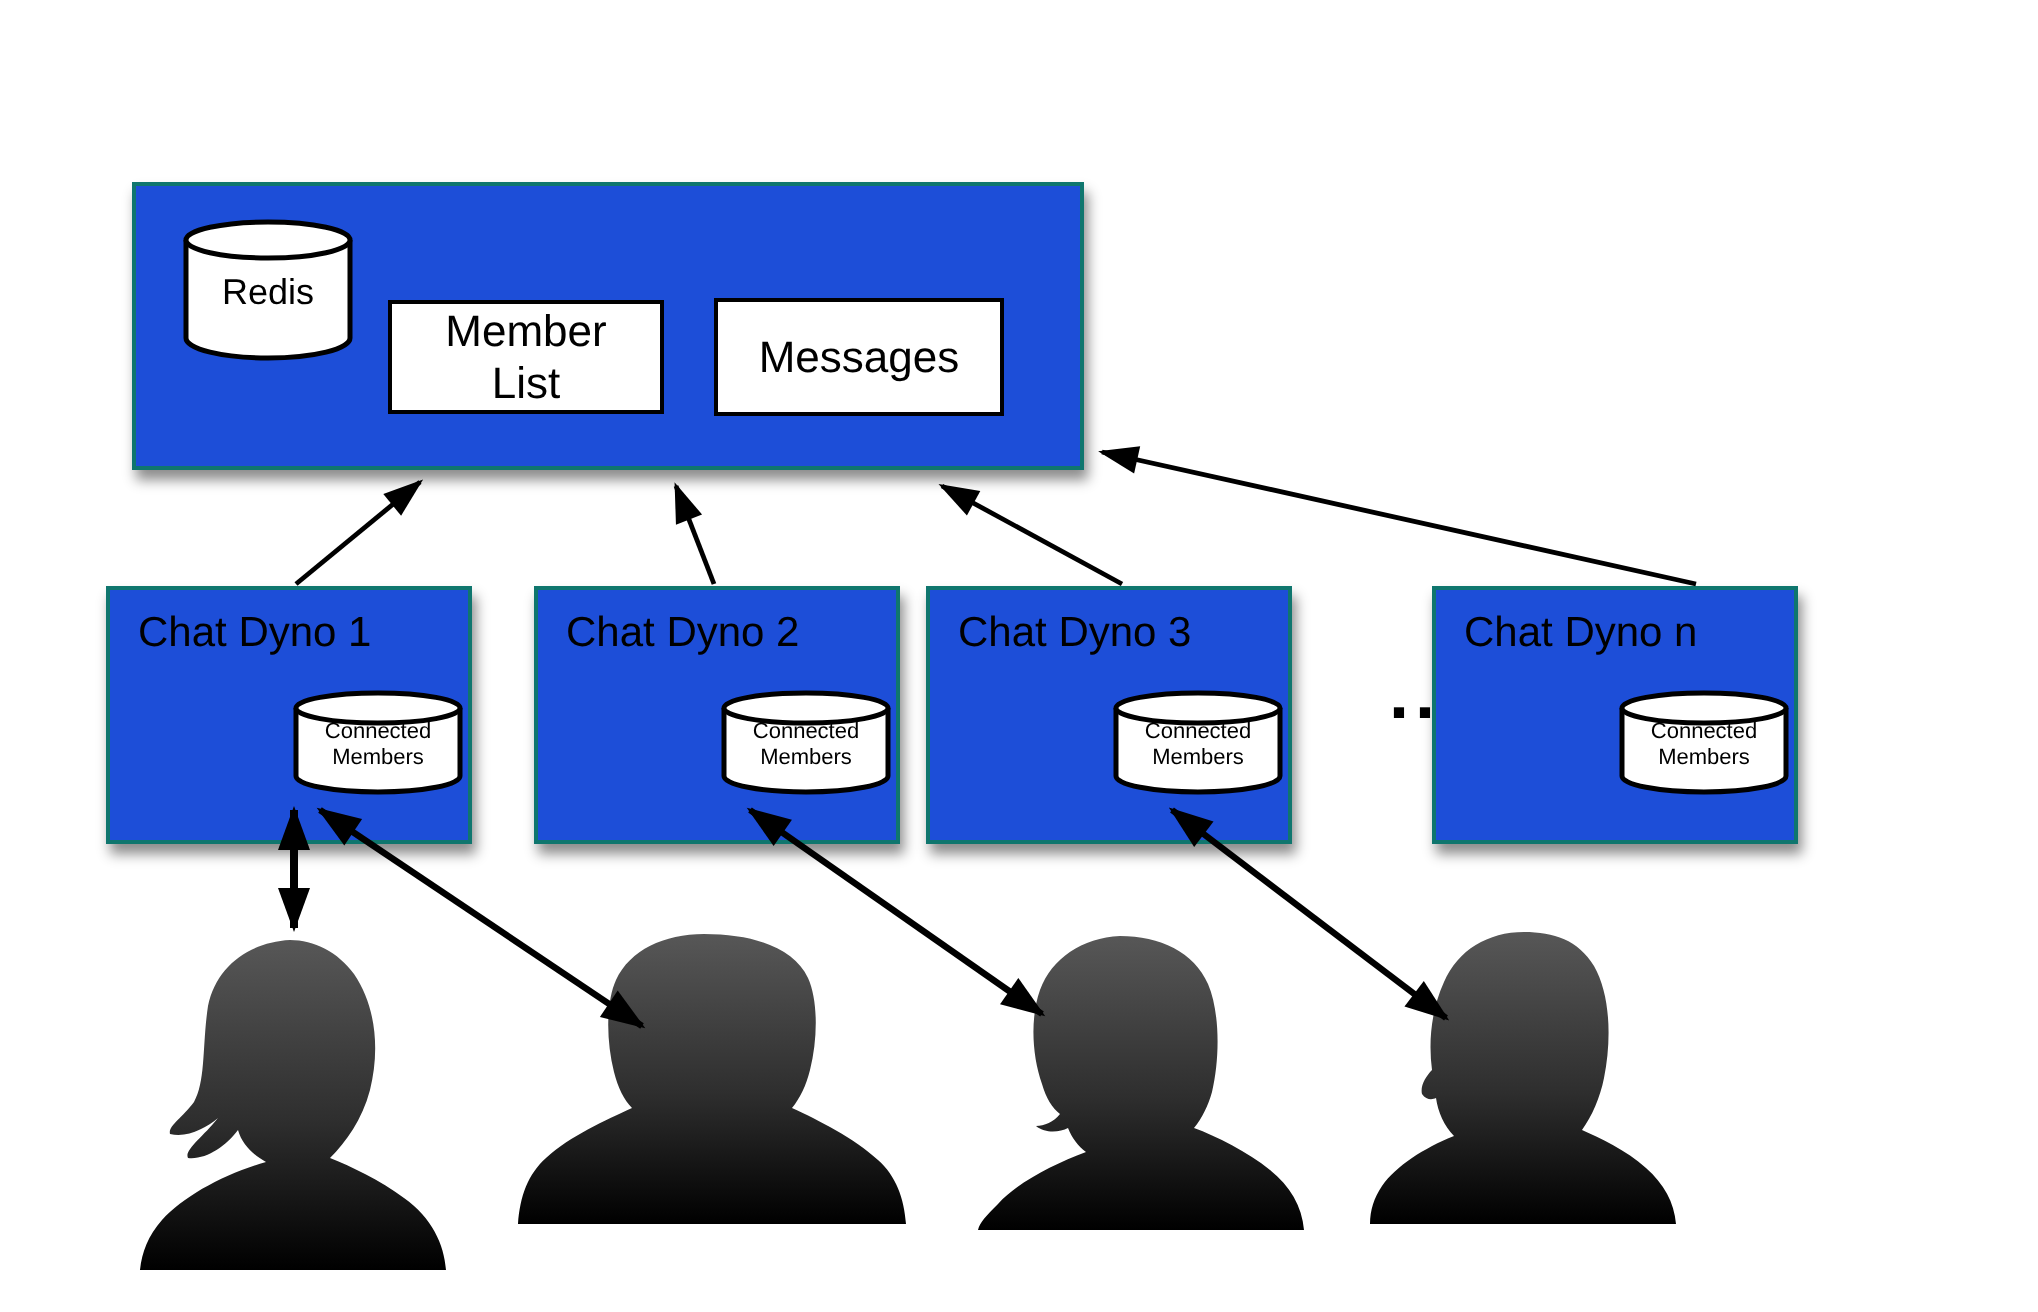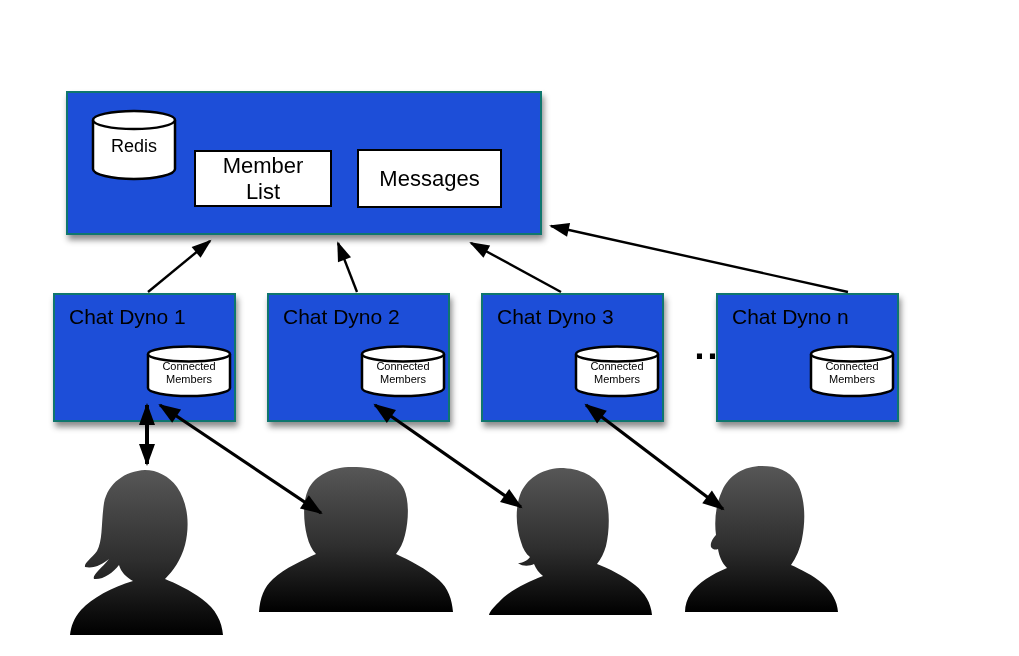--- a/index.html
+++ b/index.html
@@ -80,21 +80,21 @@
         <path d="M2 9 V43 a41 8 0 0 0 82 0 V9" fill="#ffffff" stroke="#000000" stroke-width="2.5"></path>
         <ellipse cx="43" cy="9" rx="41" ry="7.5" fill="#ffffff" stroke="#000000" stroke-width="2.5"></ellipse>
       </svg>
       <div class="cyl-label">
         <span class="cyl-line">Connected</span>
         <span class="cyl-line">Members</span>
       </div>
     </div>
   </div>
 
-  <div class="box dyno" style="left:481px">
+  <div class="box dyno" style="left:463px">
     <div class="dyno-title">Chat Dyno 3</div>
     <div class="cylinder dyno-cyl">
       <svg width="86" height="54" viewBox="0 0 86 54">
         <path d="M2 9 V43 a41 8 0 0 0 82 0 V9" fill="#ffffff" stroke="#000000" stroke-width="2.5"></path>
         <ellipse cx="43" cy="9" rx="41" ry="7.5" fill="#ffffff" stroke="#000000" stroke-width="2.5"></ellipse>
       </svg>
       <div class="cyl-label">
         <span class="cyl-line">Connected</span>
         <span class="cyl-line">Members</span>
       </div>

